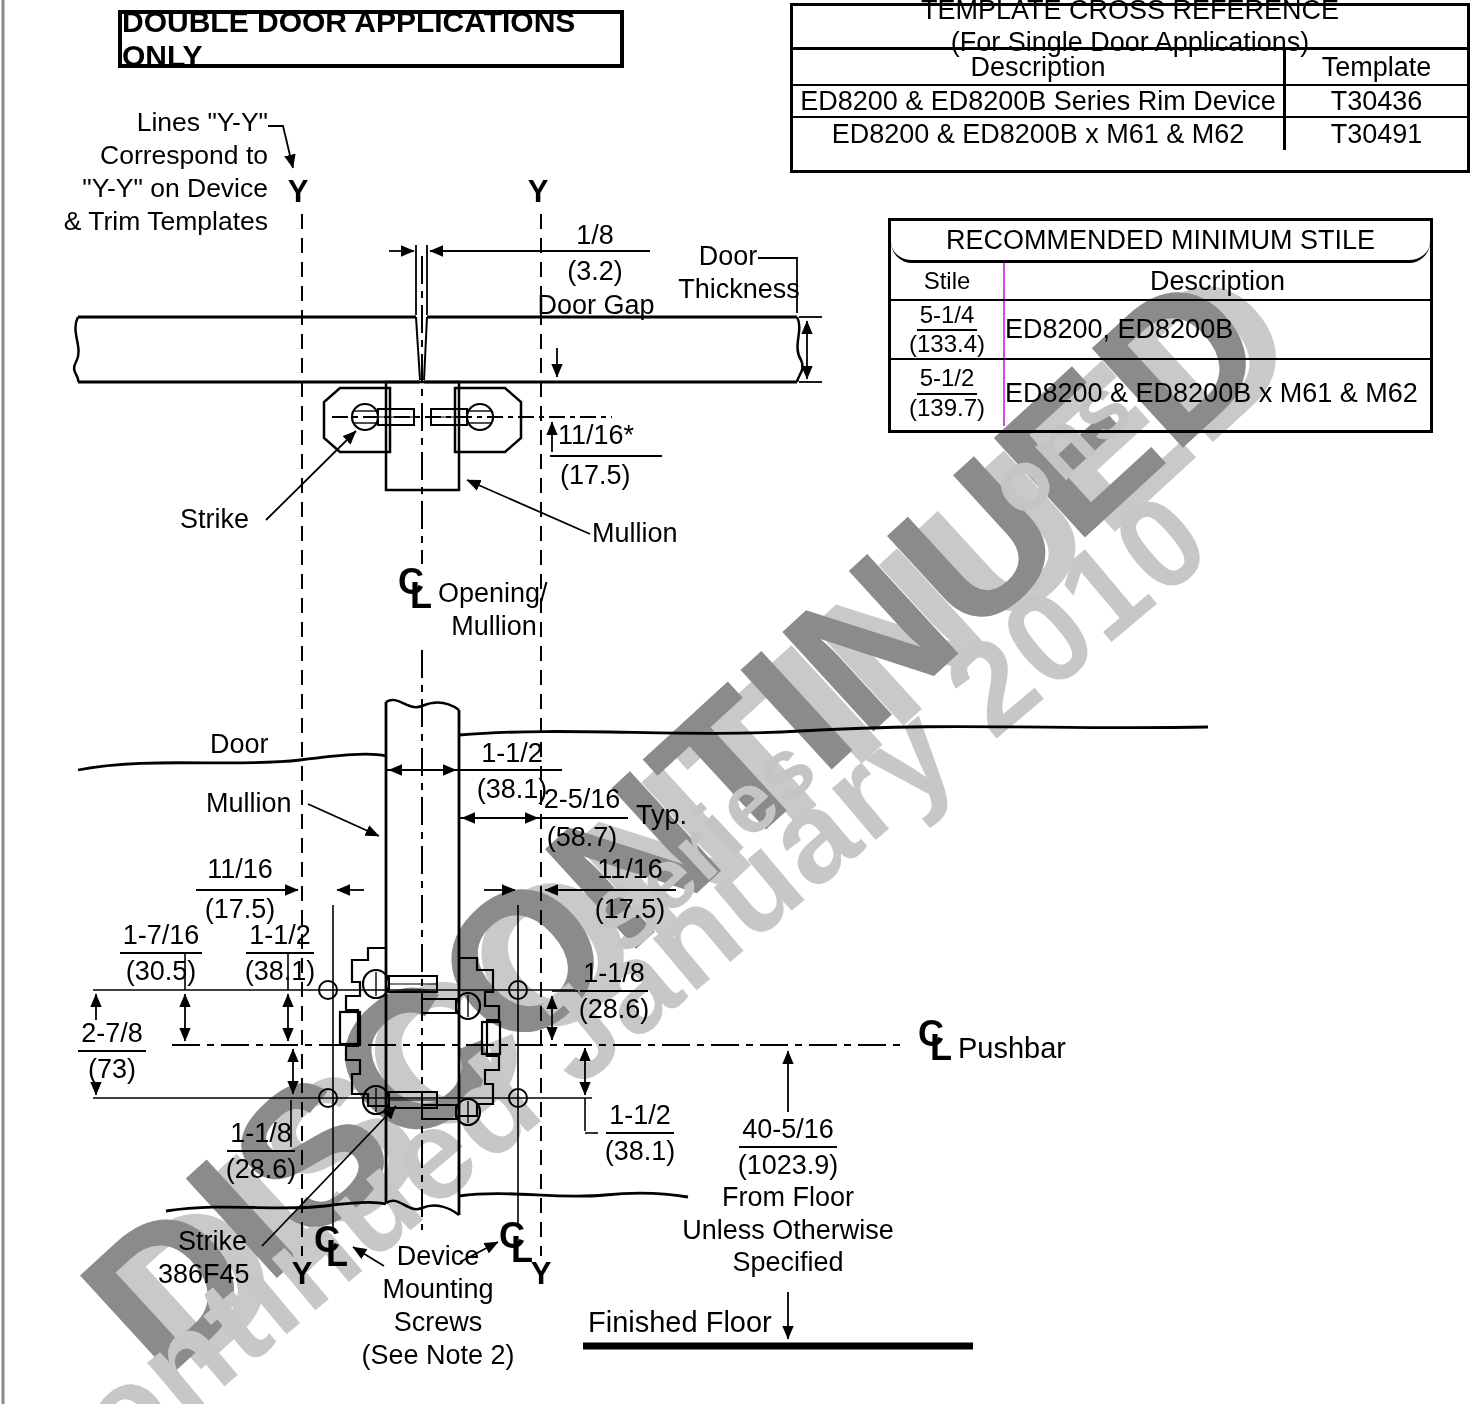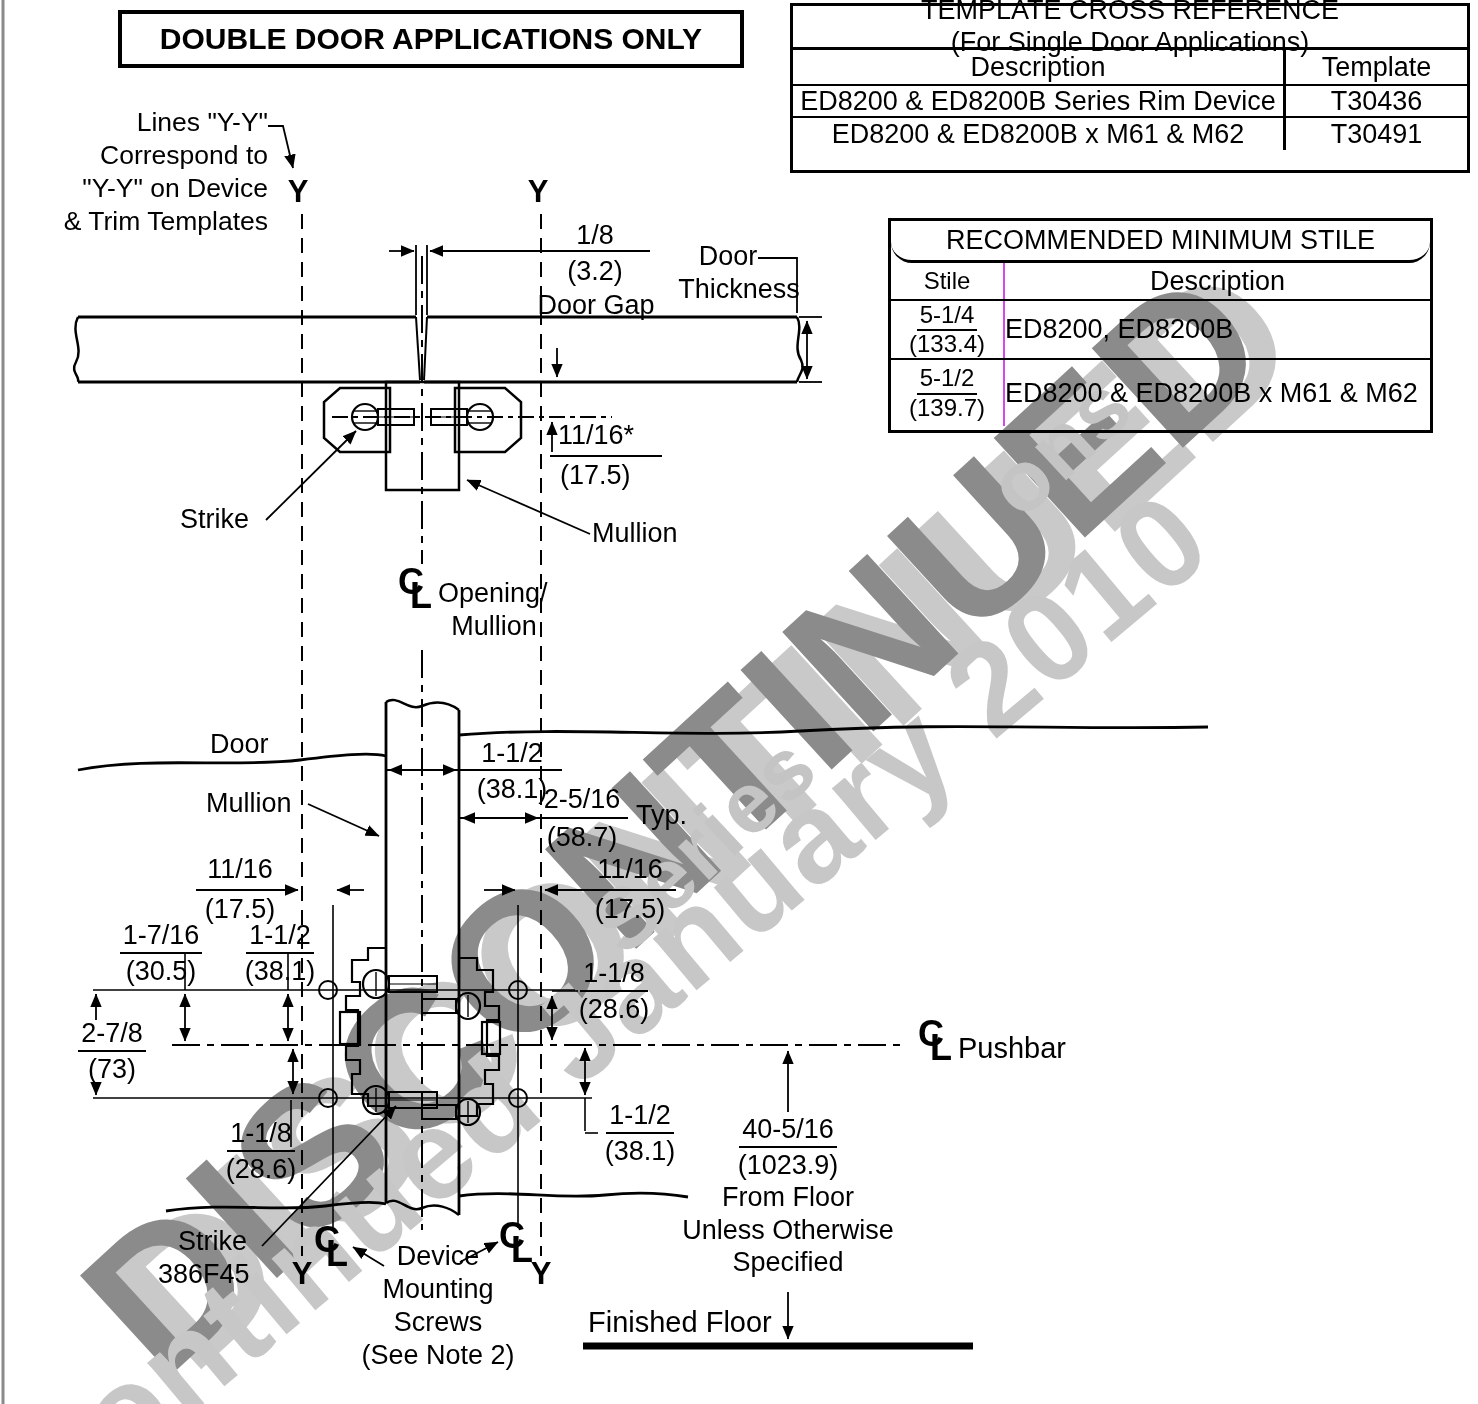--- a/index.html
+++ b/index.html
@@ -23,21 +23,21 @@
   .lbl  { position:absolute; font-size:27px; line-height:1.15; white-space:nowrap; z-index:4; }
   .ctr  { text-align:center; }
   .bold { font-weight:bold; }
   .frac { position:absolute; text-align:center; font-size:27px; line-height:1.12; z-index:4; }
   .frac .num { display:inline-block; border-bottom:2px solid #000; padding:0 3px 2px; }
   .frac .den { display:block; padding-top:2px; }
   .cl { position:absolute; width:44px; height:52px; font-weight:bold; font-size:36px; z-index:4; line-height:1; }
   .cl .cc { position:absolute; left:0; top:0; }
   .cl .ll { position:absolute; left:12px; top:14px; }
   
-  .title-box { position:absolute; left:118px; top:10px; width:626px; height:58px;
+  .title-box { position:absolute; left:118px; top:10px; width:506px; height:58px;
     border:4px solid #000; display:flex; align-items:center; justify-content:center;
     font-size:30px; font-weight:bold; z-index:4; }
   
   .t1 { position:absolute; left:790px; top:3px; width:680px; height:170px;
         border:3px solid #000; z-index:4; font-size:27px; }
   .t1-title { height:44px; border-bottom:3px solid #000; display:flex; flex-direction:column;
               align-items:center; justify-content:center; line-height:1.15; }
   .t1-head { display:flex; height:36px; border-bottom:2px solid #000; }
   .t1-row  { display:flex; height:32px; border-bottom:2px solid #000; }
   .t1-row:last-child { border-bottom:none; }

